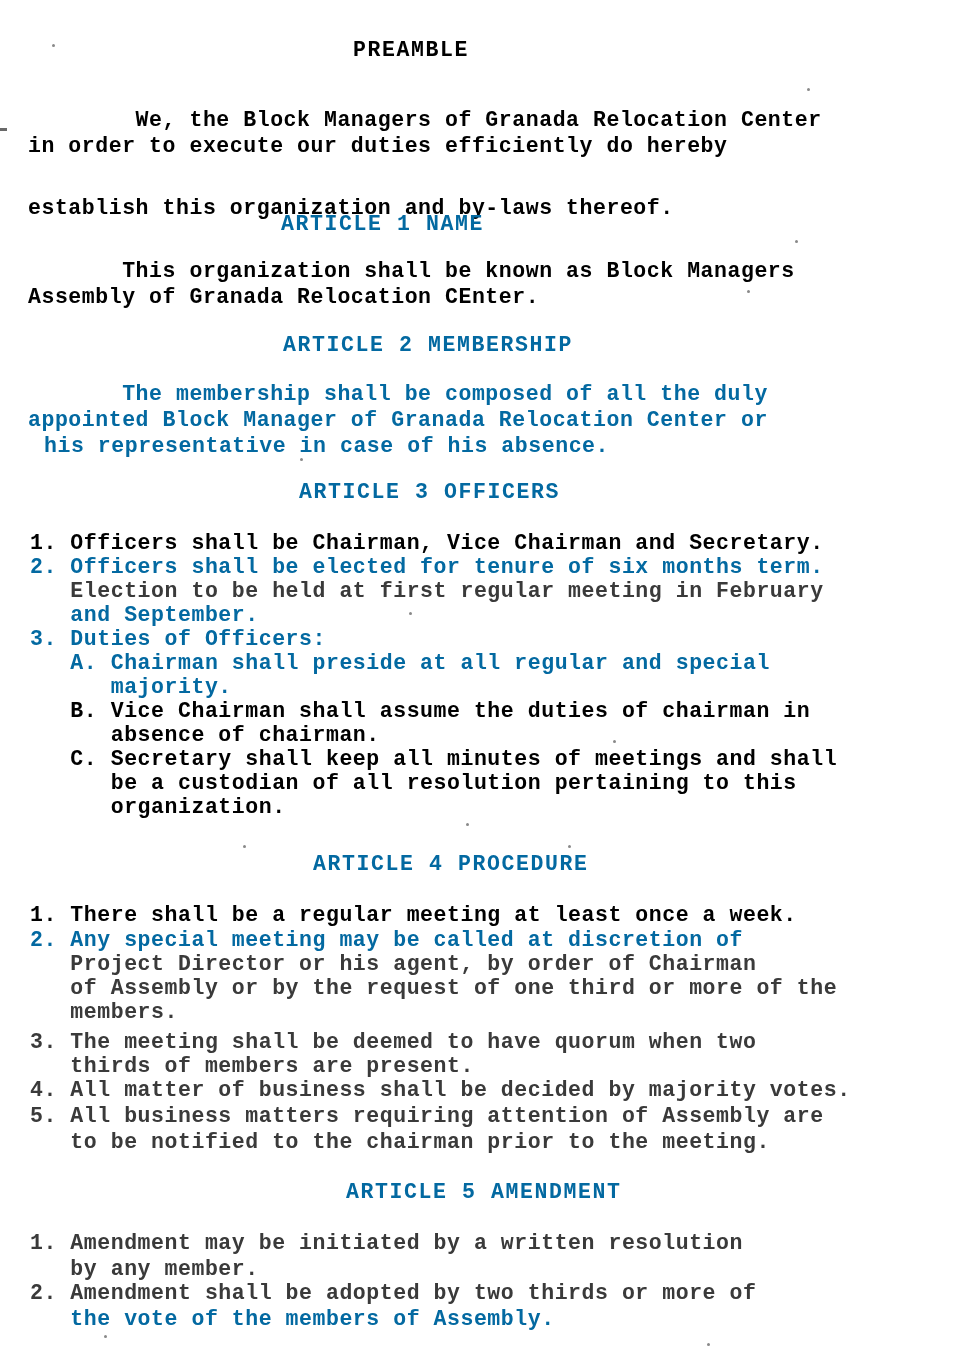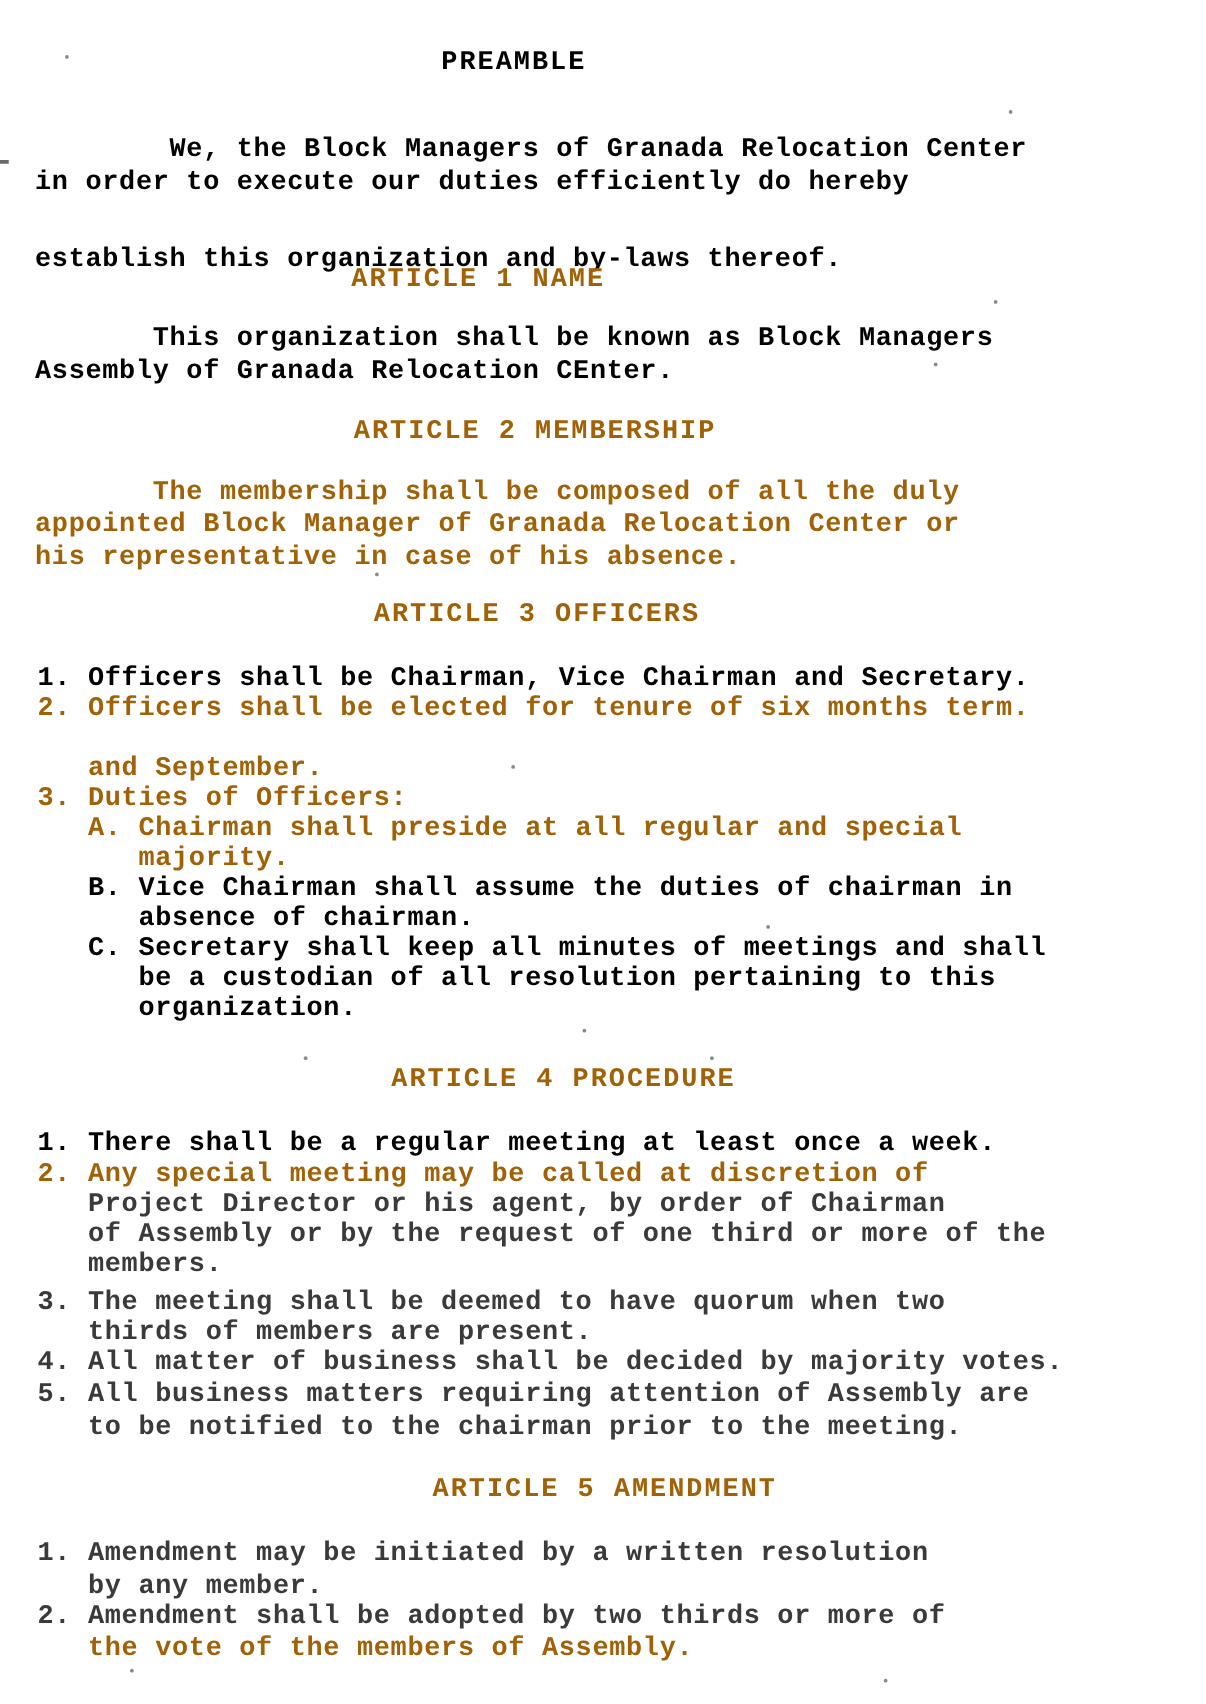--- a/index.html
+++ b/index.html
@@ -28,21 +28,21 @@
     font-weight: 700;
     -webkit-font-smoothing: none;
   }
   .heading {
     font-weight: 700;
     letter-spacing: 1.6px;
     color: #0d0d0d;
   }
   
   .ink-light { color: #3a3a3a; font-weight: 400; }
-  .ink-mid   { color: #a16207; font-weight: 700; }
+  .ink-mid   { color: #0369a1; font-weight: 700; }
   .ink-dark  { color: #000000; font-weight: 700; }
 
   .para  { font-weight: 700; }
   .listblock { font-weight: 700; }
 
   
   .speck {
     position: absolute;
     background: #4a4a4a;
     border-radius: 50%;
@@ -67,26 +67,27 @@
 
   <div class="tw heading ink-mid" style="left:281px; top:212px;">ARTICLE 1 NAME</div>
 
   <div class="tw para ink-dark" style="left:28px; top:259px;">       This organization shall be known as Block Managers</div>
   <div class="tw para ink-dark" style="left:28px; top:285px;">Assembly of Granada Relocation CEnter.</div>
 
   <div class="tw heading ink-mid" style="left:283px; top:333px;">ARTICLE 2 MEMBERSHIP</div>
 
   <div class="tw para ink-mid" style="left:28px; top:382px;">       The membership shall be composed of all the duly</div>
   <div class="tw para ink-mid" style="left:28px; top:408px;">appointed Block Manager of Granada Relocation Center or</div>
-  <div class="tw para ink-mid" style="left:28px; top:434px;text-align:center;">his representative in case of his absence.</div>
+  <div class="tw para ink-mid" style="left:44px; top:434px;text-align:center;">his representative in case of his absence.</div>
 
   <div class="tw heading ink-mid" style="left:299px; top:480px;">ARTICLE 3 OFFICERS</div>
 
   <div class="tw listblock ink-dark" style="left:30px; top:531px;">1. Officers shall be Chairman, Vice Chairman and Secretary.</div>
   <div class="tw listblock ink-mid" style="left:30px; top:555px;">2. Officers shall be elected for tenure of six months term.</div>
+  <div class="tw listblock ink-light" style="left:30px; top:579px;">   Election to be held at first regular meeting in February</div>
   <div class="tw listblock ink-mid" style="left:30px; top:603px;">   and September.</div>
   <div class="tw listblock ink-mid" style="left:30px; top:627px;">3. Duties of Officers:</div>
   <div class="tw listblock ink-mid" style="left:30px; top:651px;">   A. Chairman shall preside at all regular and special</div>
   <div class="tw listblock ink-mid" style="left:30px; top:675px;">      majority.</div>
   <div class="tw listblock ink-dark" style="left:30px; top:699px;">   B. Vice Chairman shall assume the duties of chairman in</div>
   <div class="tw listblock ink-dark" style="left:30px; top:723px;text-align:right;">      absence of chairman.</div>
   <div class="tw listblock ink-dark" style="left:30px; top:747px;">   C. Secretary shall keep all minutes of meetings and shall</div>
   <div class="tw listblock ink-dark" style="left:30px; top:771px;">      be a custodian of all resolution pertaining to this</div>
   <div class="tw listblock ink-dark" style="left:30px; top:795px;">      organization.</div>
 

